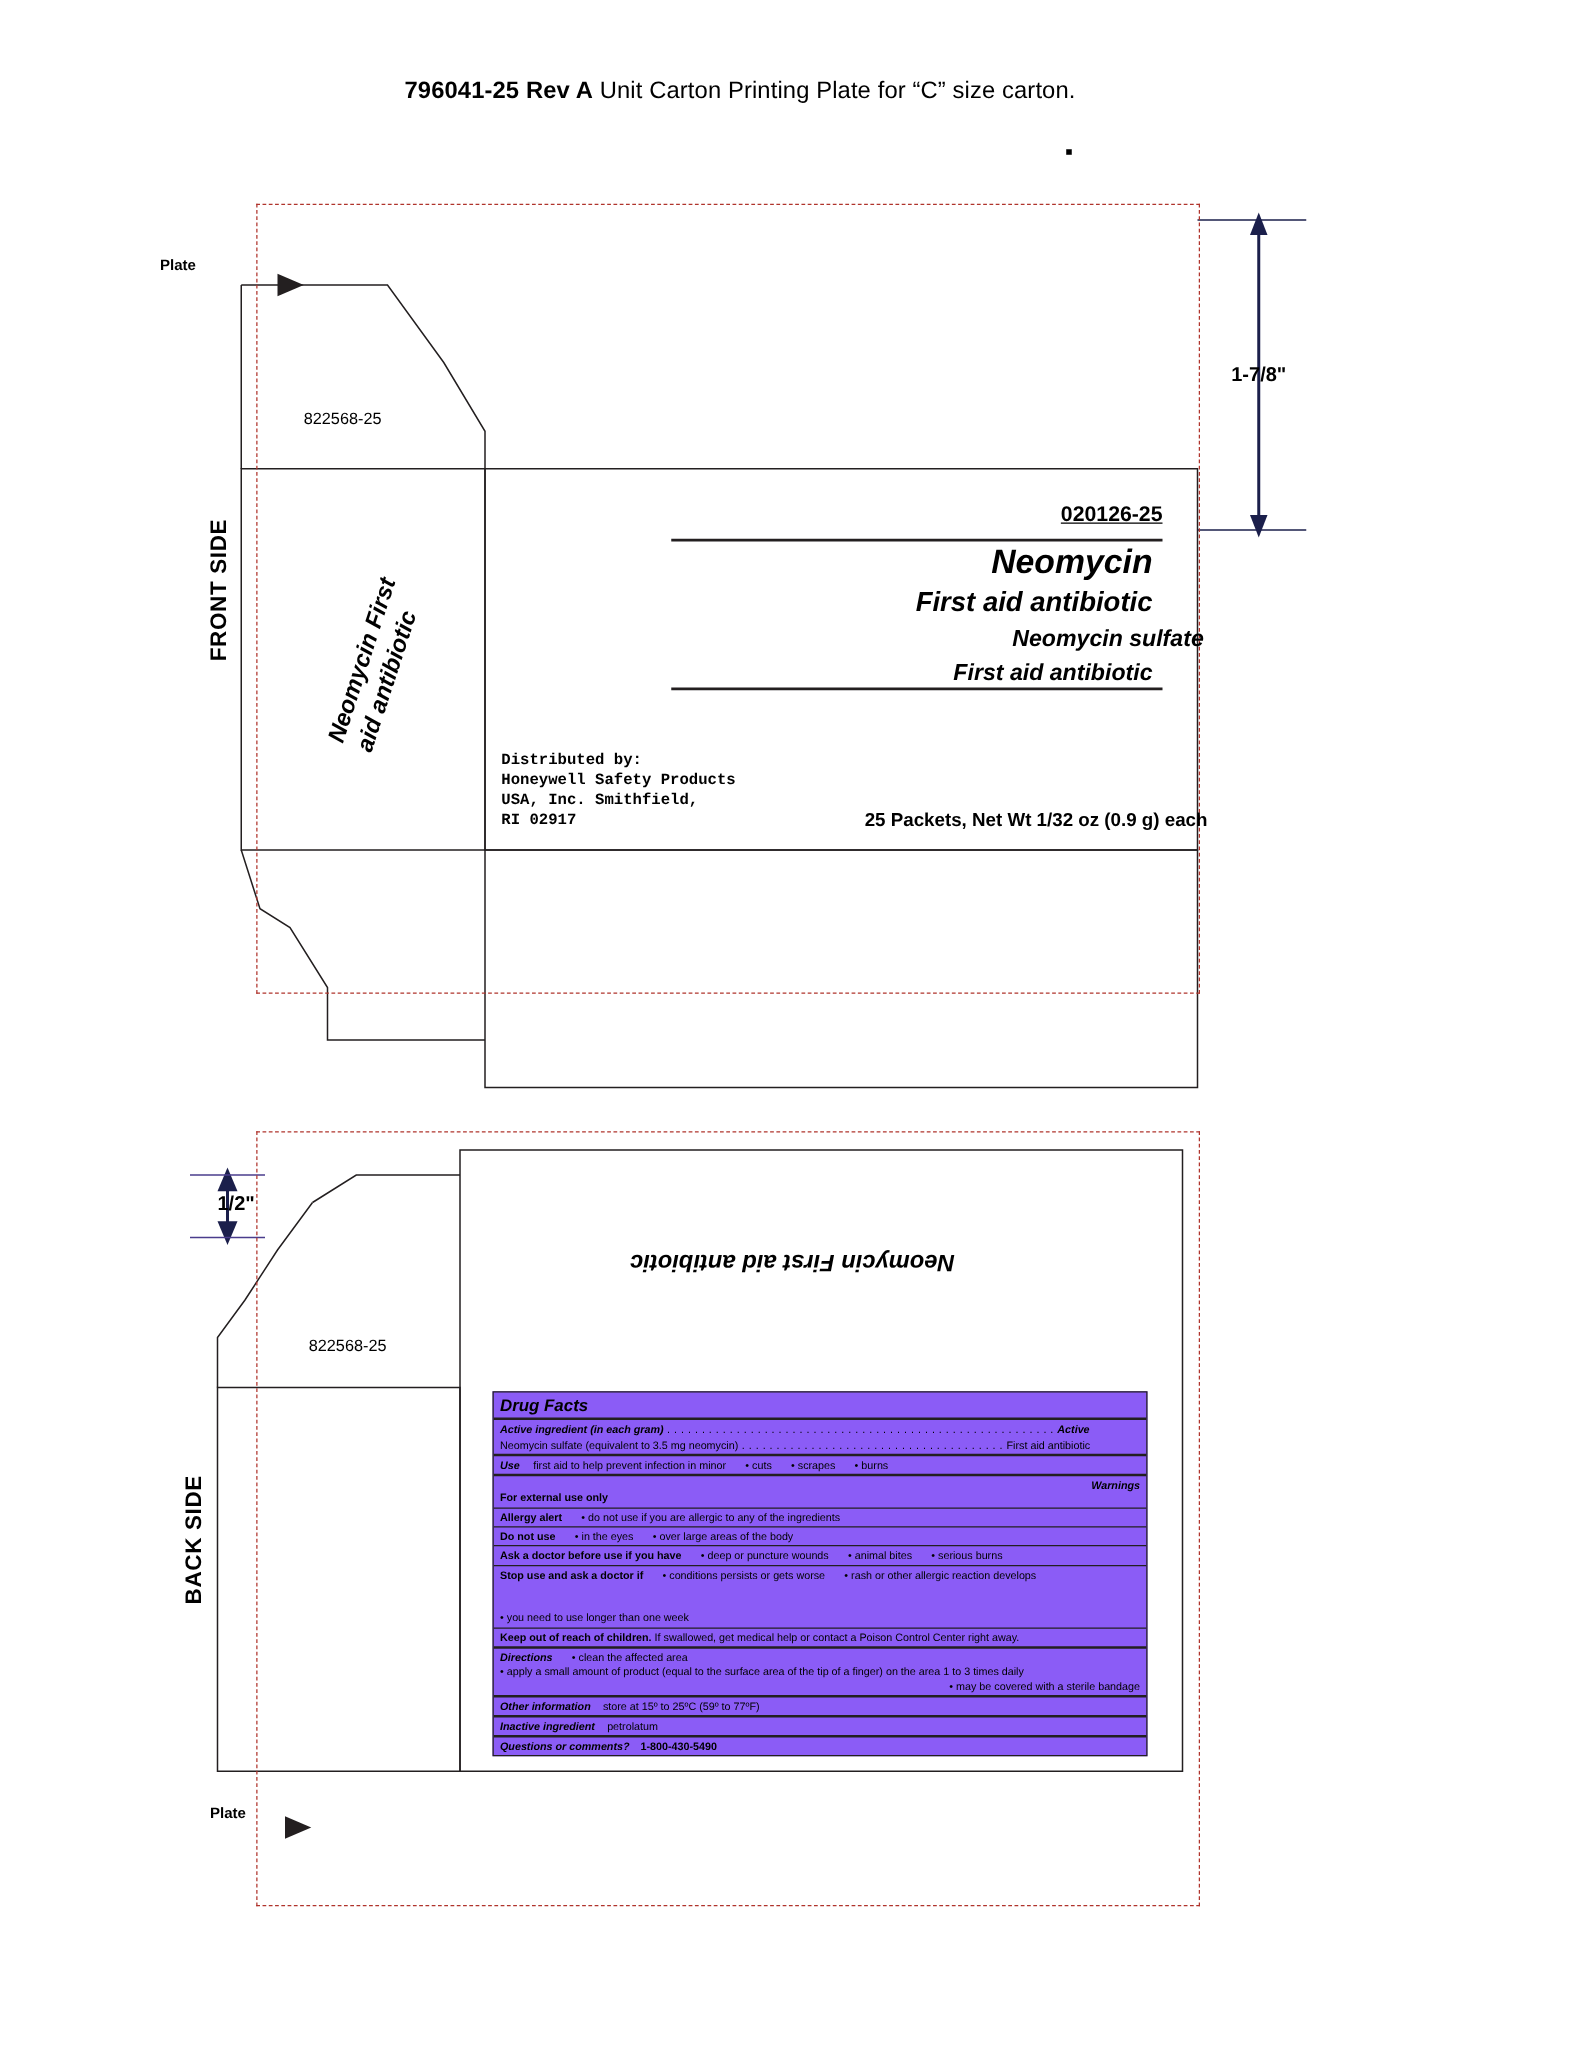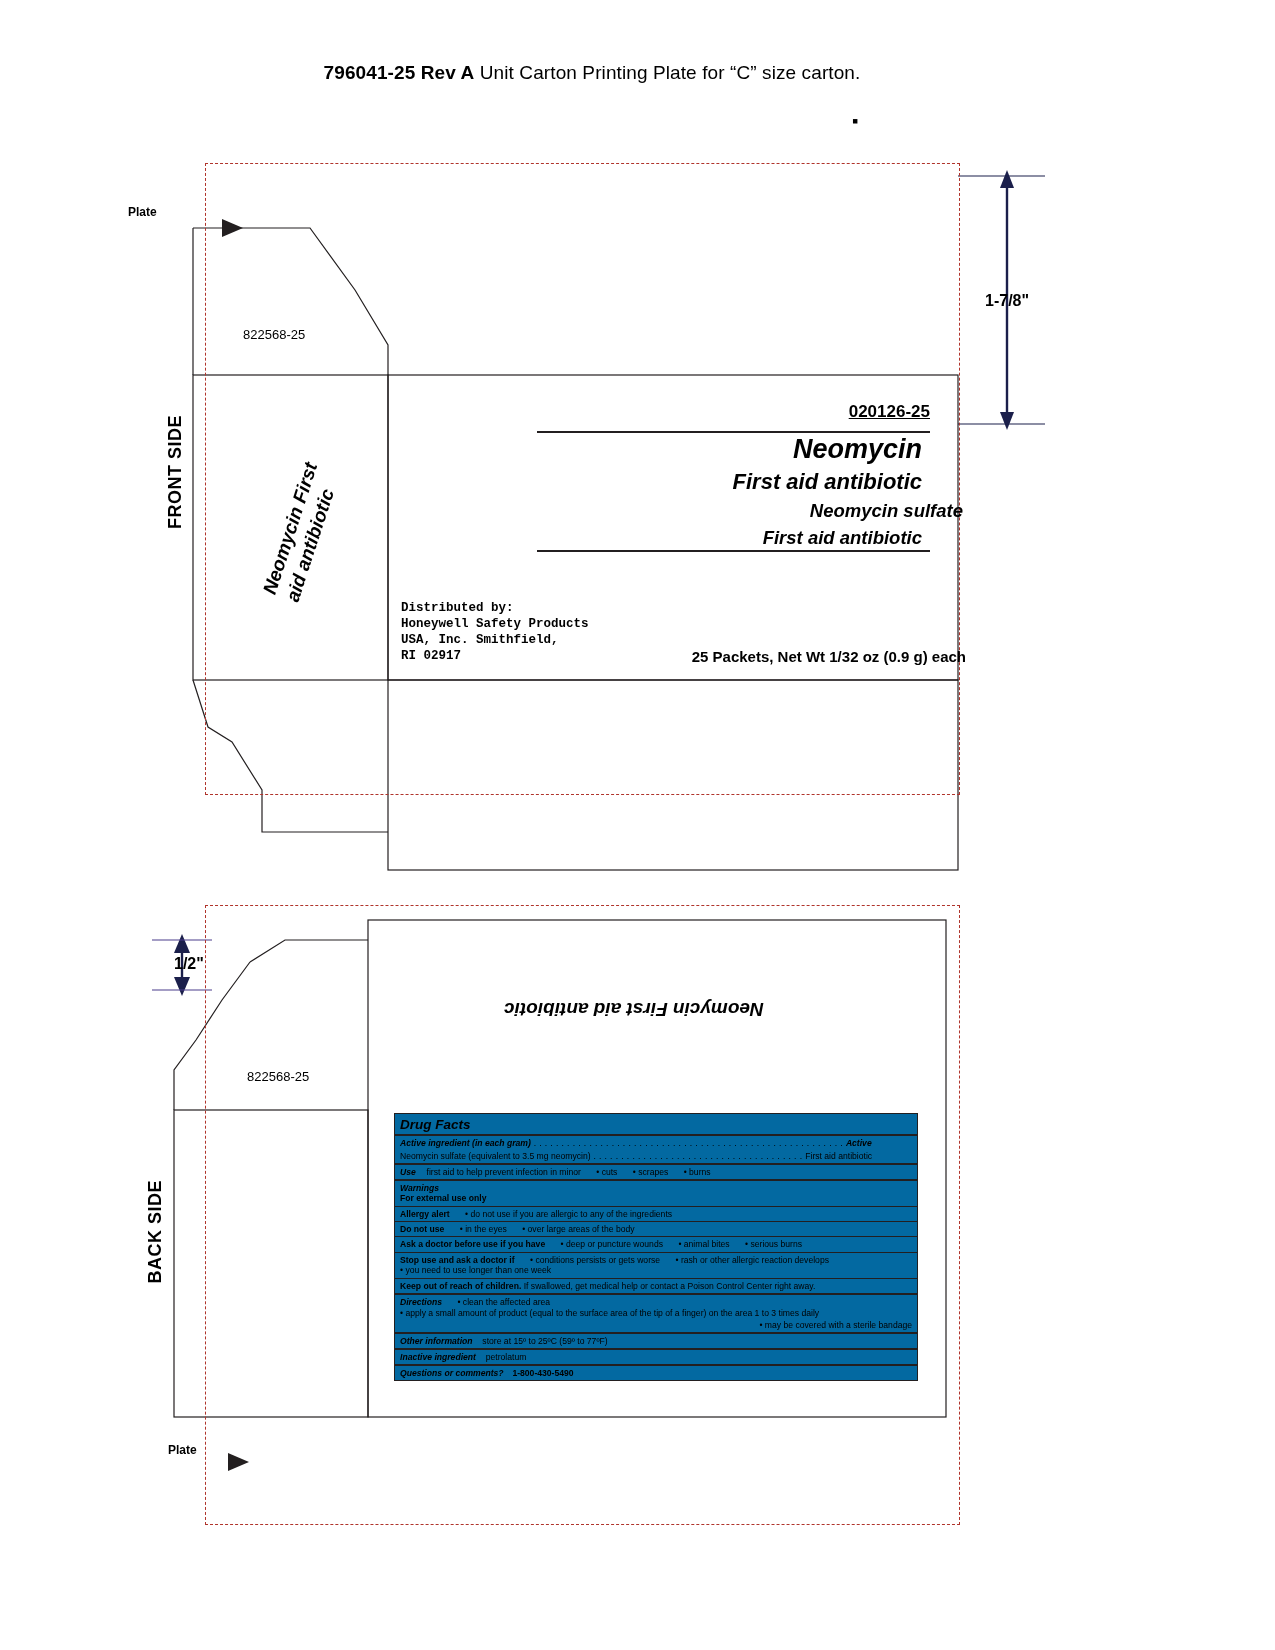--- a/index.html
+++ b/index.html
@@ -142,21 +142,21 @@
   }
 
   
   #drug-facts {
     position: absolute;
     left: 394px;
     top: 1113px;
     width: 524px;
     border: 1.3px solid #231f20;
     box-sizing: border-box;
-    background: #0369a1;
+    background: #8b5cf6;
     font-size: 8.6px;
     line-height: 1.22;
     padding: 0;
   }
   .df-title {
     font-style: italic;
     font-weight: bold;
     font-size: 13.5px;
     padding: 3px 5px 1px 5px;
   }
@@ -278,21 +278,21 @@
     <span>first aid to help prevent infection in minor</span>
     <span class="df-inline-sep"></span>•
     <span>cuts</span>
     <span class="df-inline-sep"></span>•
     <span>scrapes</span>
     <span class="df-inline-sep"></span>•
     <span>burns</span>
   </div>
   <div class="df-rule-thick"></div>
 
-  <div class="df-row" style="padding-bottom:0;">
+  <div class="df-row" style="padding-bottom:0;text-align:right;">
     <span class="df-bi">Warnings</span>
   </div>
   <div class="df-row" style="padding-top:0;">
     <span class="df-b">For external use only</span>
   </div>
   <div class="df-rule-thin"></div>
 
   <div class="df-row">
     <span class="df-b">Allergy alert</span>
     <span class="df-inline-sep"></span>•
@@ -320,21 +320,21 @@
   </div>
   <div class="df-rule-thin"></div>
 
   <div class="df-row" style="padding-bottom:0;">
     <span class="df-b">Stop use and ask a doctor if</span>
     <span class="df-inline-sep"></span>•
     <span>conditions persists or gets worse</span>
     <span class="df-inline-sep"></span>•
     <span>rash or other allergic reaction develops</span>
   </div>
-  <div class="df-row" style="padding-top:0;">
+  <div class="df-row" style="padding-top:0;margin-top:24px;">
     • <span>you need to use longer than one week</span>
   </div>
   <div class="df-rule-thin"></div>
 
   <div class="df-row">
     <span class="df-b">Keep out of reach of children.</span>
     <span>If swallowed, get medical help or contact a Poison Control Center  right away.</span>
   </div>
   <div class="df-rule-thick"></div>
 

